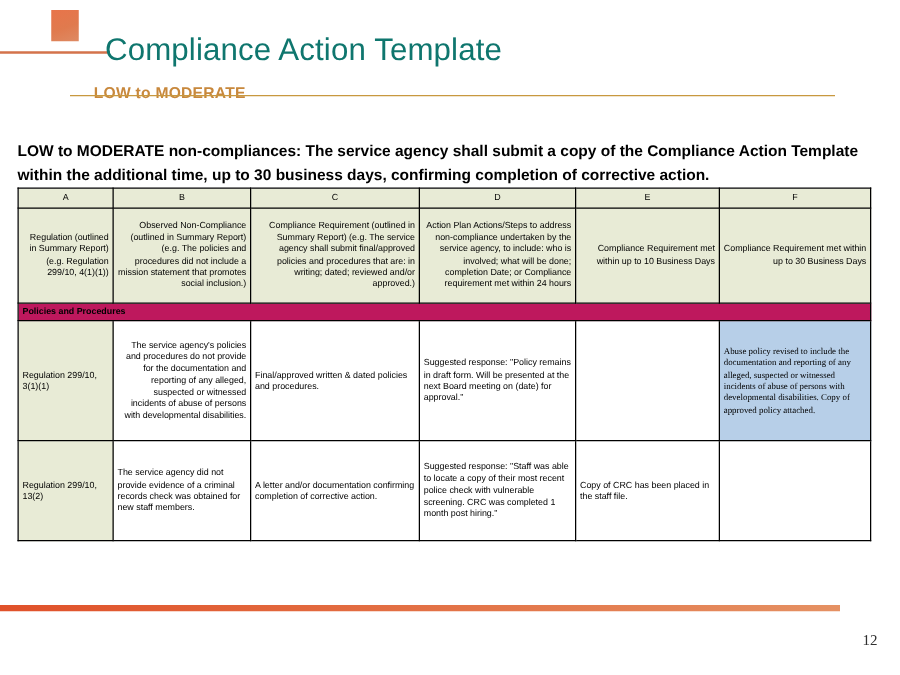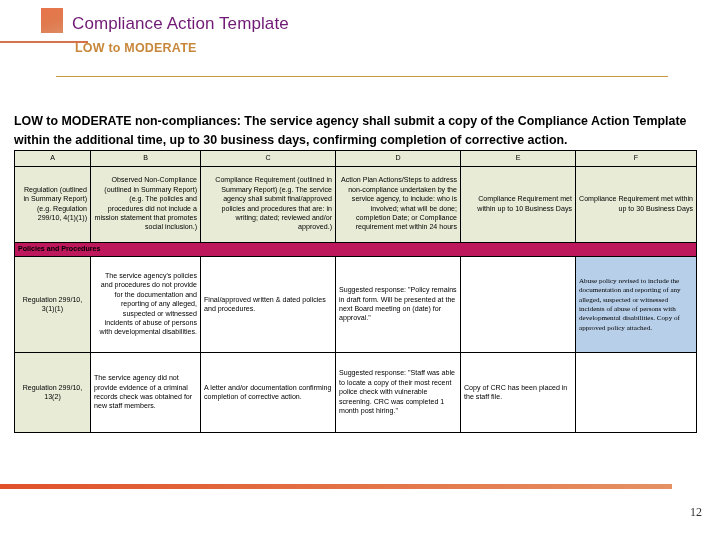--- a/index.html
+++ b/index.html
@@ -30,26 +30,26 @@
     width: 88px; height: 2px;
     background: #d4734b;
   }
 
   .title-block {
     position: absolute;
     left: 72px; top: 15px;
     width: 600px;
   }
   .slide-title {
-    font-size: 17px;
-    color: #701a75;
+    font-size: 25px;
+    color: #0f766e;
     font-weight: normal;
     letter-spacing: 0.1px;
     line-height: 1.1;
-    margin: 0;
+    margin: 12px;
     white-space: nowrap;
   }
   .slide-subtitle {
     margin: 7px 0 0 3px;
     font-size: 12.5px;
     font-weight: bold;
     color: #c8883c;
     letter-spacing: 0.2px;
   }
   .title-underline {
@@ -112,21 +112,21 @@
   .section-band {
     background: #be185d;
     font-weight: bold;
     font-size: 7.2px;
     text-align: left;
     height: 11px;
     padding: 1px 3px;
   }
   .cell-reg {
     background: #e8ebd6;
-    text-align: center;
+    text-align: left;
     vertical-align: middle;
   }
   .cell-body {
     background: #ffffff;
     text-align: right;
     vertical-align: top;
     padding-top: 4px;
   }
   .cell-mid {
     background: #ffffff;

